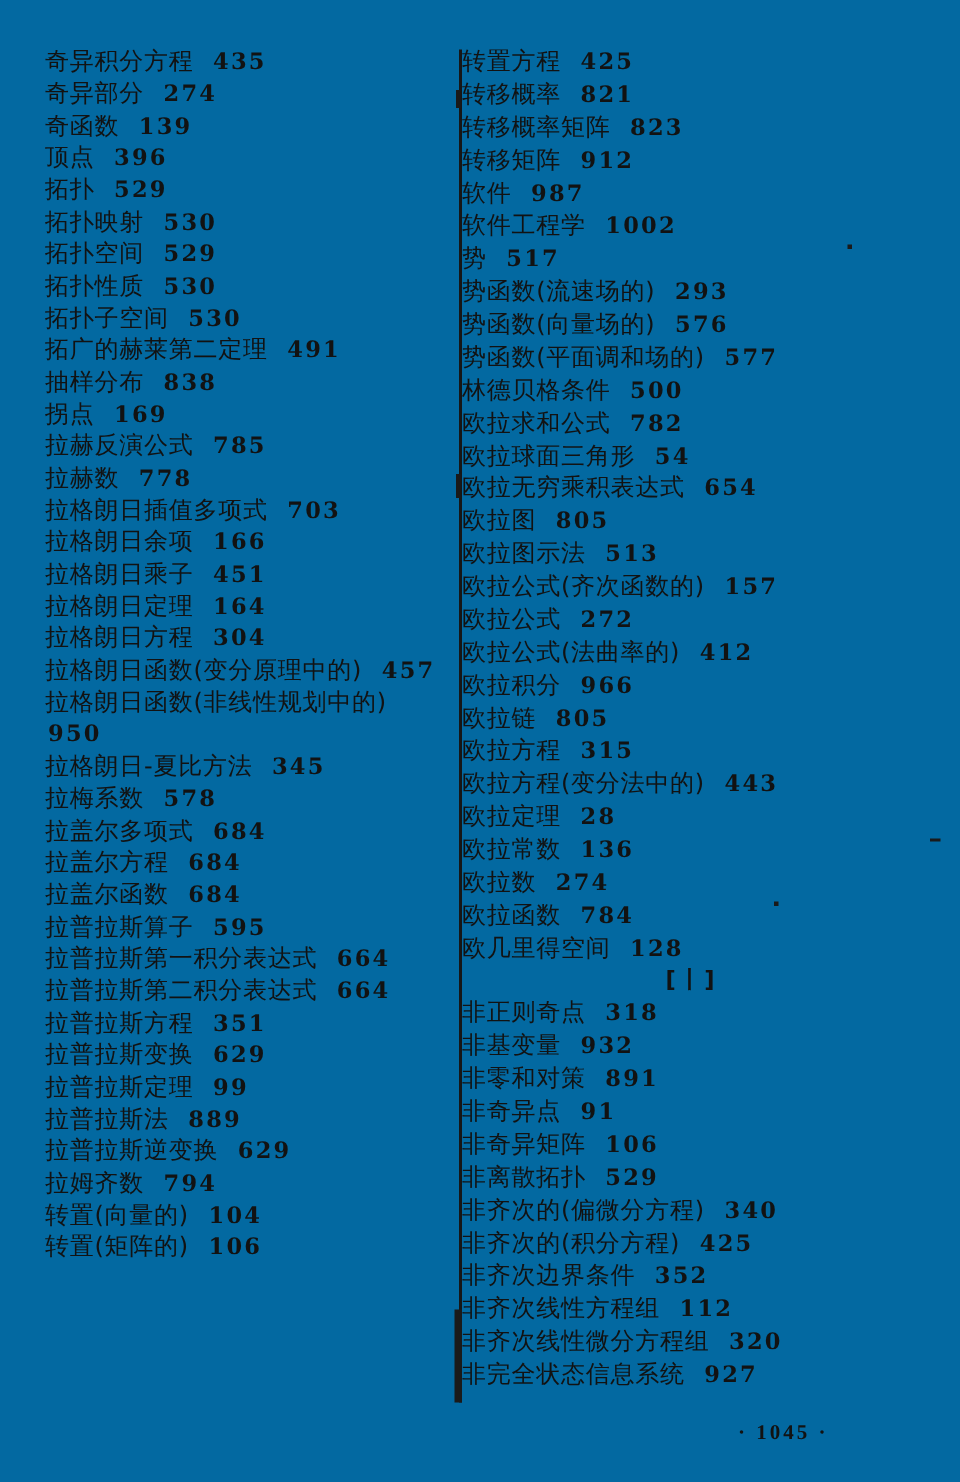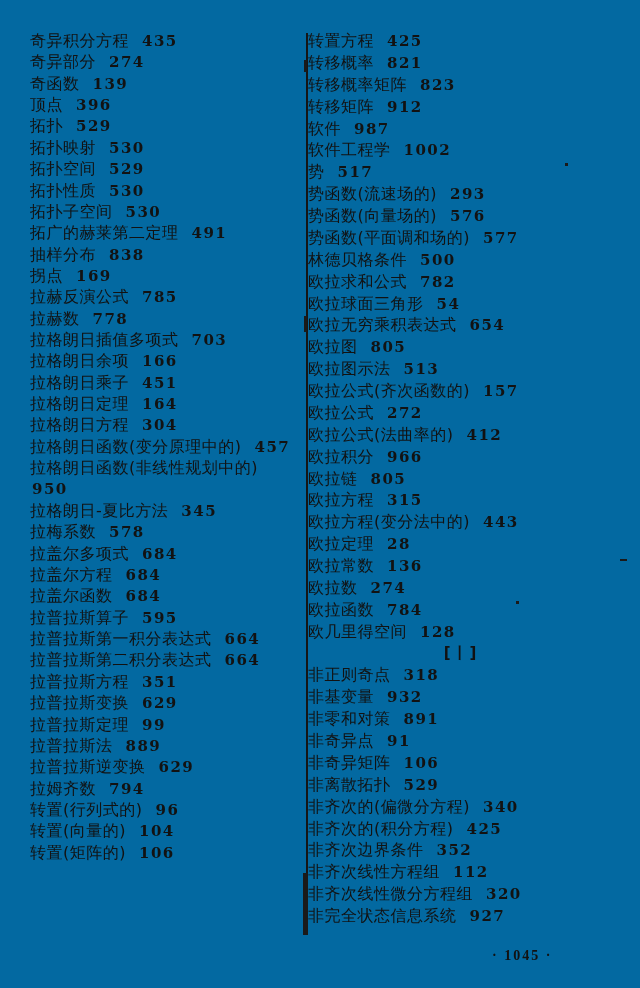--- a/index.html
+++ b/index.html
@@ -272,24 +272,20 @@
       <div class="line">
         <span class="term">拉普拉斯逆变换</span>
         <span class="num">629</span>
       </div>
 
       <div class="line">
         <span class="term">拉姆齐数</span>
         <span class="num">794</span>
       </div>
 
-      <div class="line">
-        <span class="term">转置(行列式的)</span>
-        <span class="num">96</span>
-      </div>
 
       <div class="line">
         <span class="term">转置(向量的)</span>
         <span class="num">104</span>
       </div>
 
       <div class="line">
         <span class="term">转置(矩阵的)</span>
         <span class="num">106</span>
       </div>

